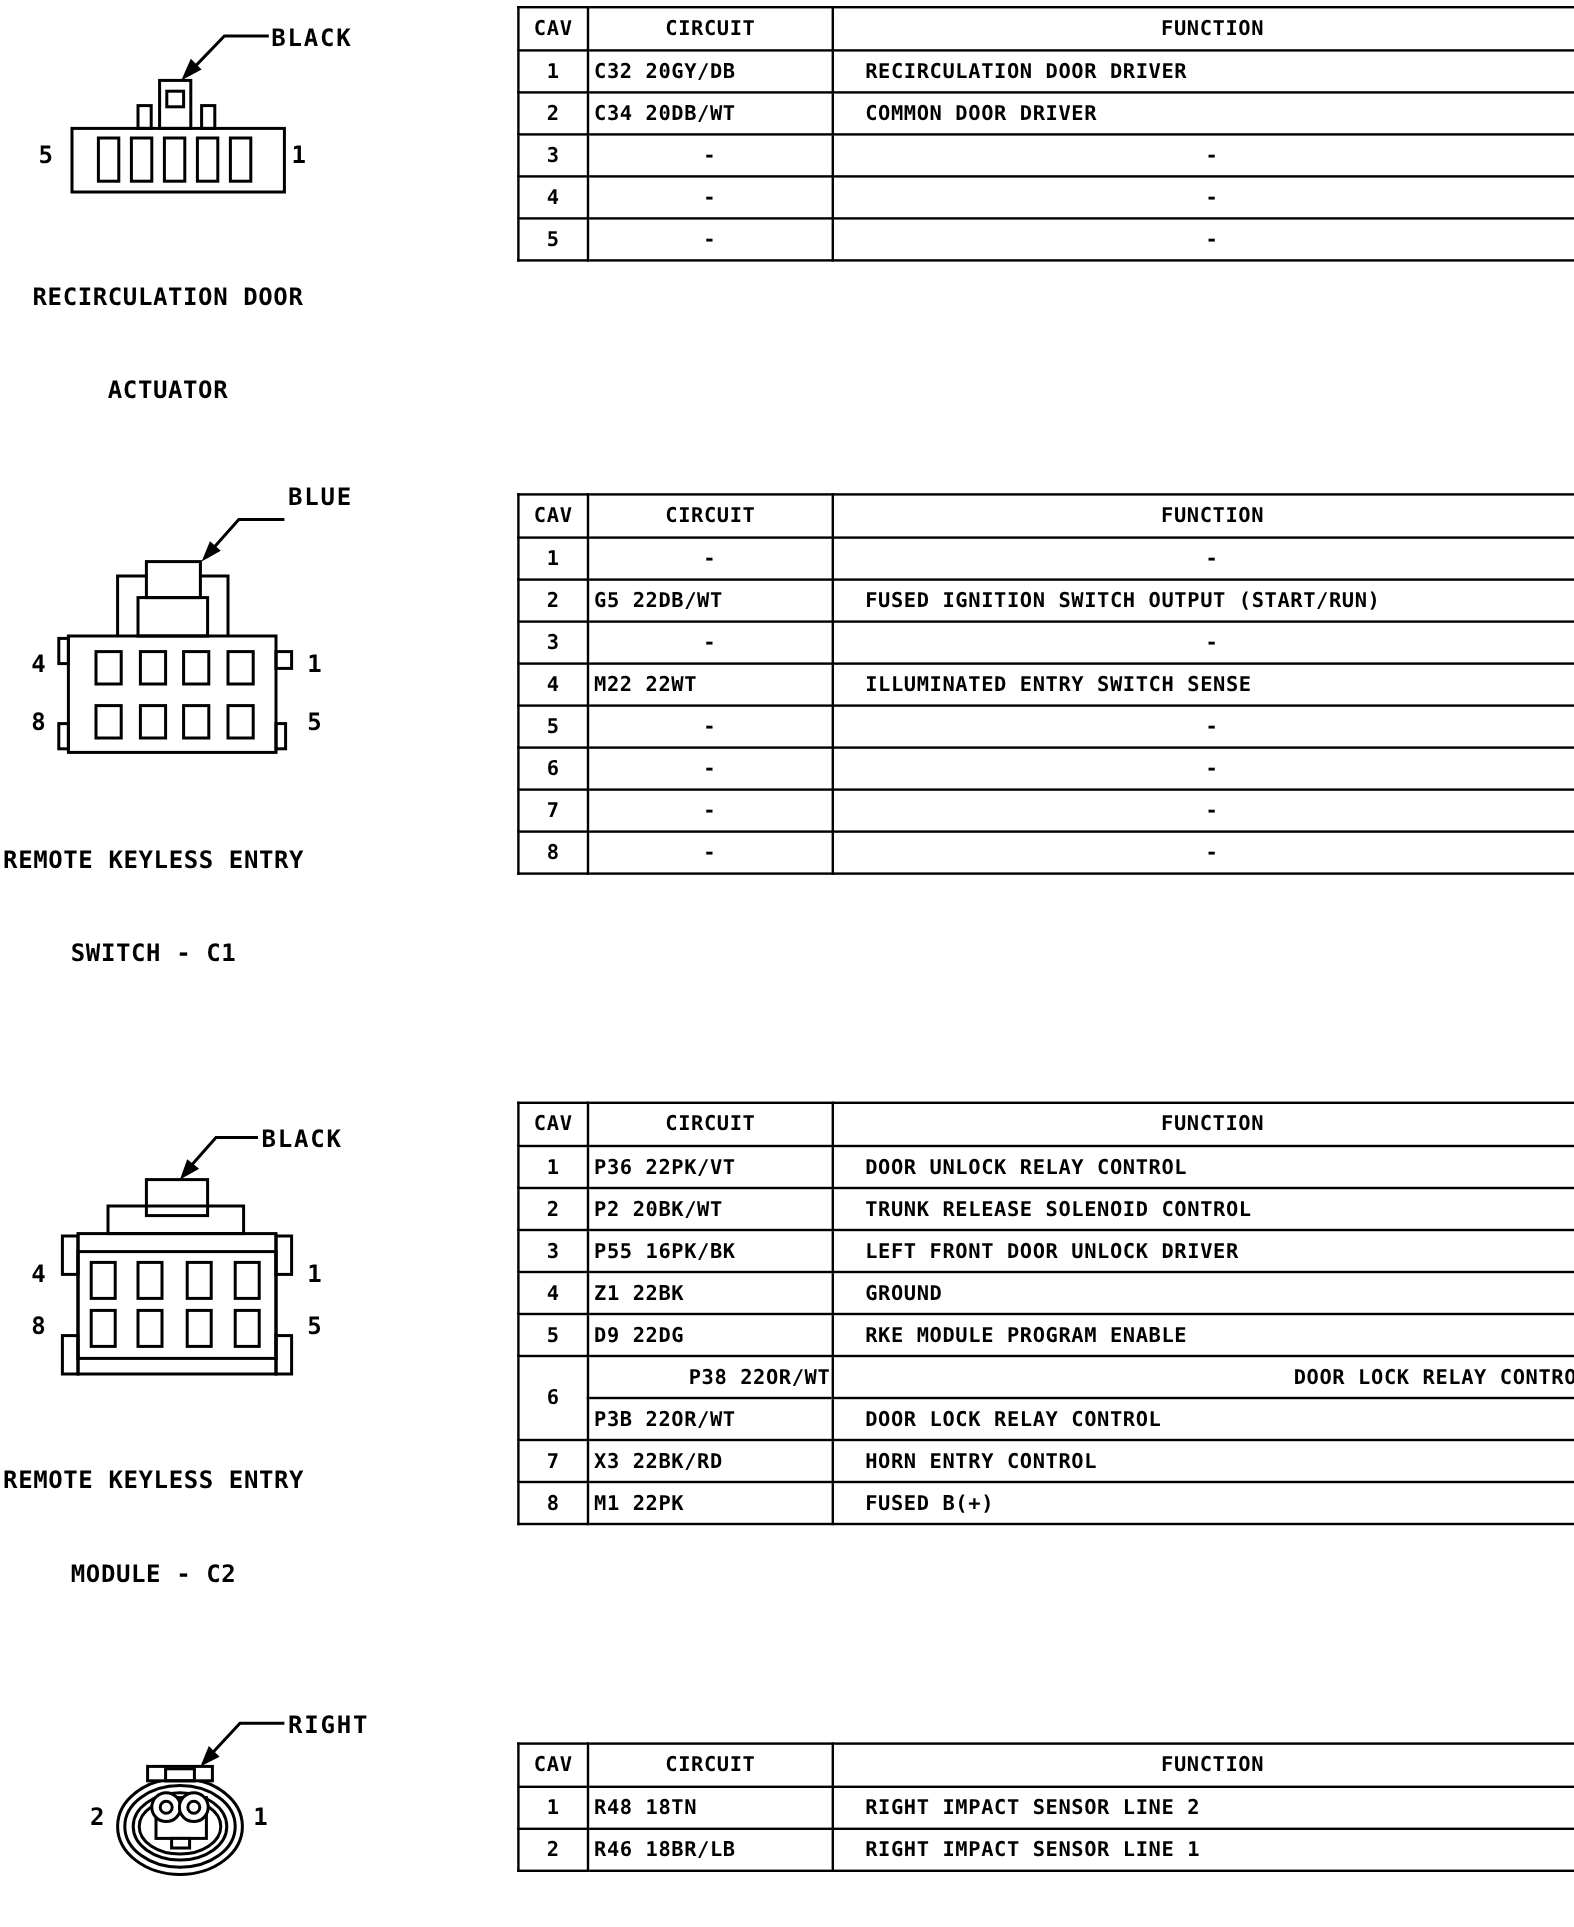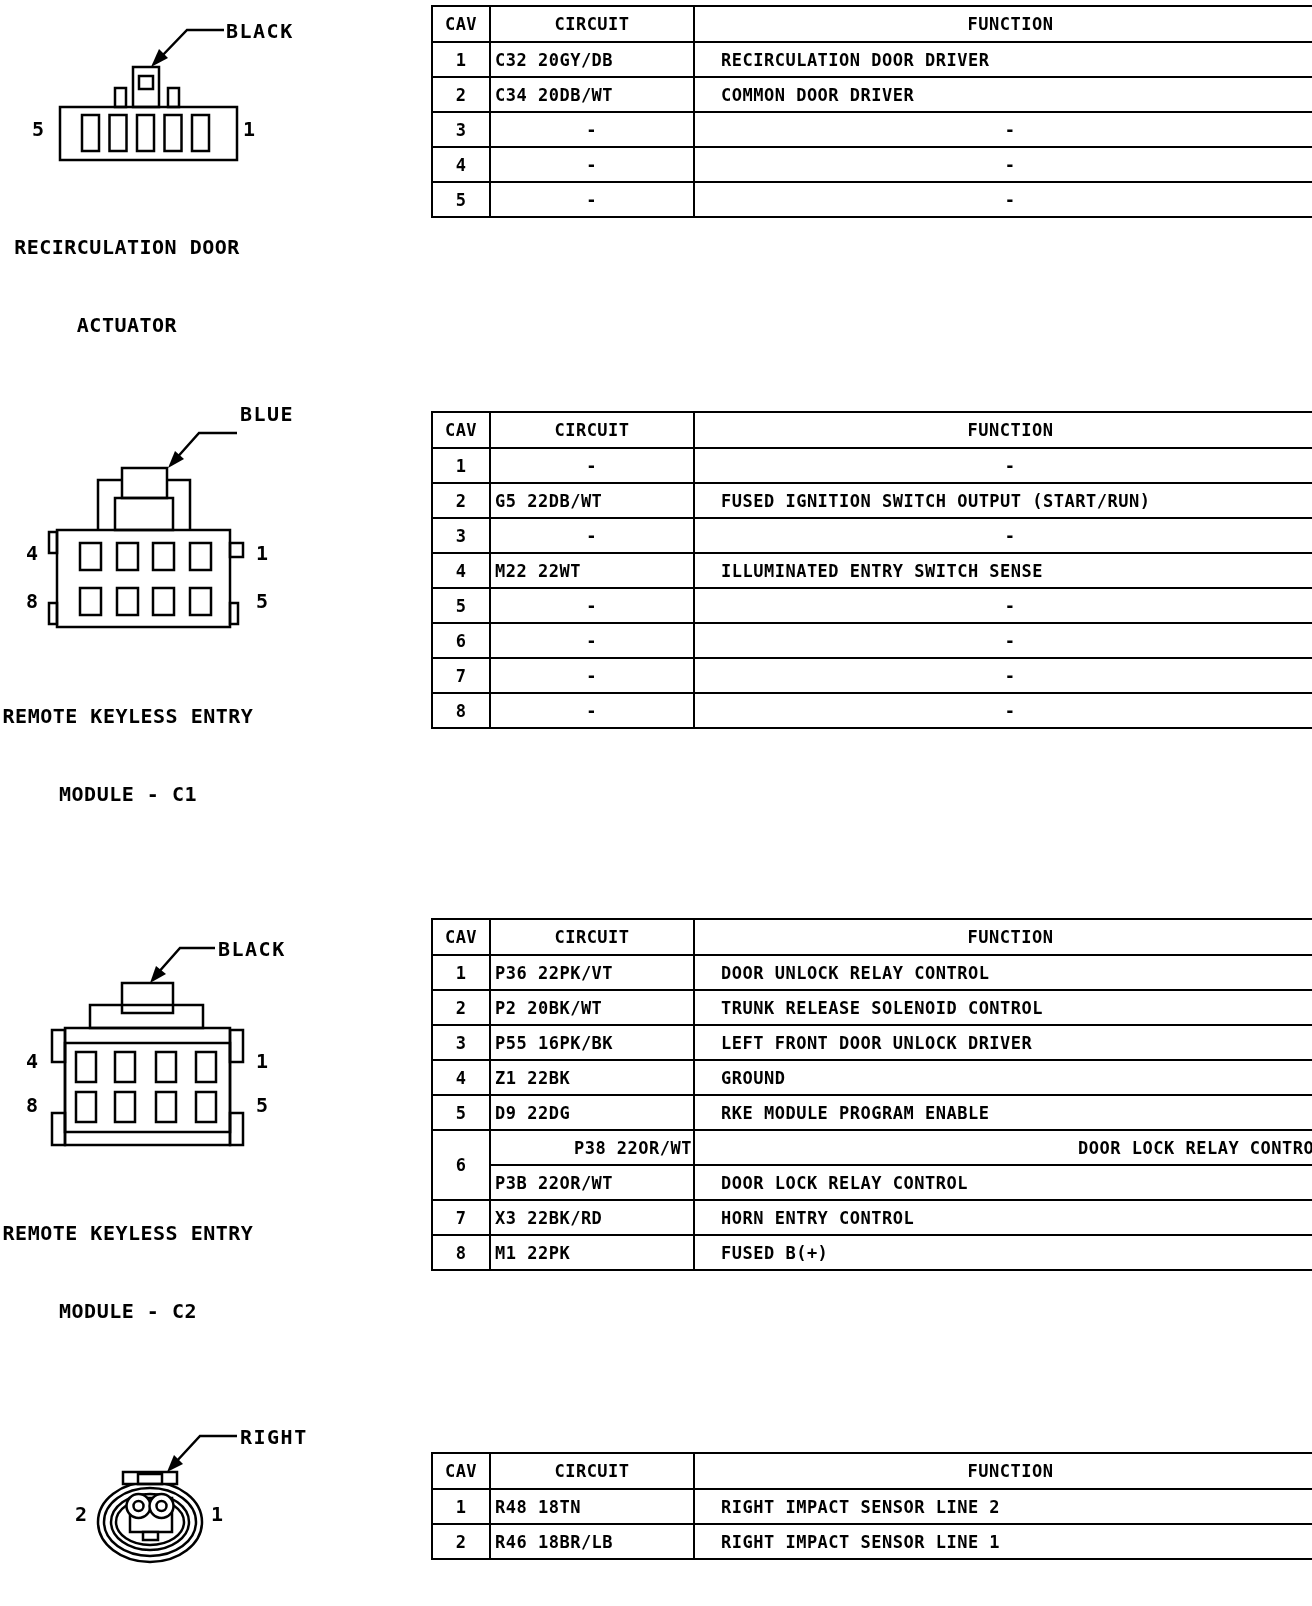--- a/index.html
+++ b/index.html
@@ -48,21 +48,21 @@
     <rect class="ln" x="60" y="107" width="177" height="53"></rect>
     <rect class="ln" x="82" y="115" width="17" height="36"></rect>
     <rect class="ln" x="109.5" y="115" width="17" height="36"></rect>
     <rect class="ln" x="137" y="115" width="17" height="36"></rect>
     <rect class="ln" x="164.5" y="115" width="17" height="36"></rect>
     <rect class="ln" x="192" y="115" width="17" height="36"></rect>
   </svg>
   <span class="lbl" style="left:226px;top:21px">BLACK</span>
   <span class="pin" style="left:32px;top:119px">5</span>
   <span class="pin" style="left:243px;top:119px">1</span>
-  <div class="caption" style="left:7px;top:182px;width:240px">
+  <div class="caption" style="left:20px;top:182px;width:240px">
     <div>RECIRCULATION DOOR</div>
     <div>ACTUATOR</div>
   </div>
   <div class="tblwrap" style="left:387px;top:5px">
     <table>
         <colgroup>
           <col style="width: 58px;">
           <col style="width: 204px;">
           <col>
         </colgroup>
@@ -123,21 +123,21 @@
     <rect class="ln" x="153" y="188" width="21" height="27"></rect>
     <rect class="ln" x="190" y="188" width="21" height="27"></rect>
   </svg>
   <span class="lbl" style="left:240px;top:404px">BLUE</span>
   <span class="pin" style="left:26px;top:543px">4</span>
   <span class="pin" style="left:256px;top:543px">1</span>
   <span class="pin" style="left:26px;top:591px">8</span>
   <span class="pin" style="left:256px;top:591px">5</span>
   <div class="caption" style="left:0;top:651px;width:256px">
     <div>REMOTE KEYLESS ENTRY</div>
-    <div>MODULE - C1</div>
+    <div>SWITCH - C1</div>
   </div>
   <div class="tblwrap" style="left:387px;top:411px">
     <table>
         <colgroup>
           <col style="width: 58px;">
           <col style="width: 204px;">
           <col>
         </colgroup>
         <thead>
           <tr>

